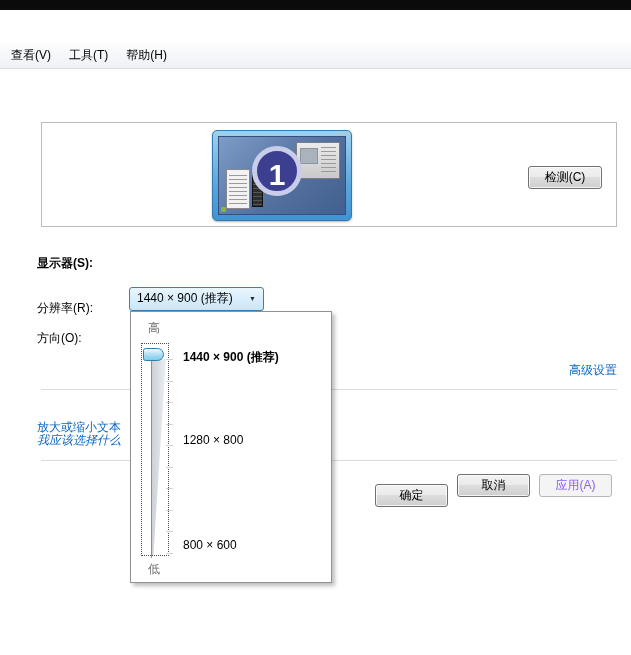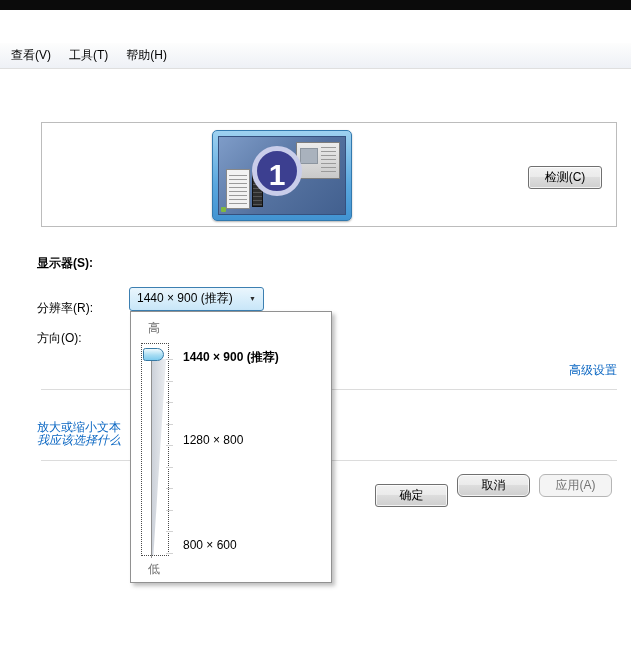--- a/index.html
+++ b/index.html
@@ -61,21 +61,21 @@
                      background:repeating-linear-gradient(to bottom,transparent 0 3px,#9a9a9a 3px 4px); }
   .dark-col { position:absolute; left:33px; bottom:7px; width:11px; height:36px; background:#2e2e2e;
               border:1px solid #111;
               background-image:repeating-linear-gradient(to bottom,#555 0 1px,#2e2e2e 1px 4px); }
   .green-dot { position:absolute; left:2px; bottom:2px; width:5px; height:5px; background:#7fb93f; border-radius:1px; }
 
   .btn { position:absolute; height:23px; border:1px solid #707070; border-radius:3px;
          background:linear-gradient(#f2f2f2,#ebebeb 45%,#dddddd 50%,#cfcfcf);
          box-shadow:inset 0 0 0 1px rgba(255,255,255,.75);
          font-size:12px; text-align:center; line-height:21px; color:#000; cursor:default; }
-  .btn.disabled { background:#f4f4f4; border-color:#b5b5b5; color:#737373; box-shadow:none;border-radius:6px; }
+  .btn.disabled { background:#f4f4f4; border-color:#b5b5b5; color:#8b5cf6; box-shadow:none; }
 
   .field-label { color:#000; }
   .combo { position:absolute; height:23px; border:1px solid #707070; border-radius:3px;
            background:linear-gradient(#f2f2f2,#ebebeb 45%,#dddddd 50%,#cfcfcf);
            box-shadow:inset 0 0 0 1px rgba(255,255,255,.75);
            line-height:21px; padding-left:7px; }
   .combo .combo-arrow { position:absolute; right:7px; top:0; font-size:7px; color:#2b2b2b; line-height:21px; }
   .combo.open { background:linear-gradient(#eaf6fd,#c8e6f8); border-color:#3c7fb1; box-shadow:none; }
 
   .link { color:#0a66c2; cursor:pointer; }
@@ -165,16 +165,16 @@
     <div class="tick" style="top:219px;"></div>
     <div class="tick" style="top:241px;"></div>
     <div class="slider-handle"></div>
     <div class="res-opt selected" style="top:37px;">1440 × 900 (推荐)</div>
     <div class="res-opt" style="top:121px;">1280 × 800</div>
     <div class="res-opt" style="top:226px;">800 × 600</div>
     <div class="hi-lo" style="left:17px; top:249px;">低</div>
   </div>
 
   <div class="abs btn" style="left:375px; top:484px; width:73px;">确定</div>
-  <div class="abs btn" style="left:457px; top:474px; width:73px;border-radius:6px;">取消</div>
+  <div class="abs btn" style="left:457px; top:474px; width:73px;">取消</div>
   <div class="abs btn disabled" style="left:539px; top:474px; width:73px;">应用(A)</div>
 
 </div>
 
 </body></html>

